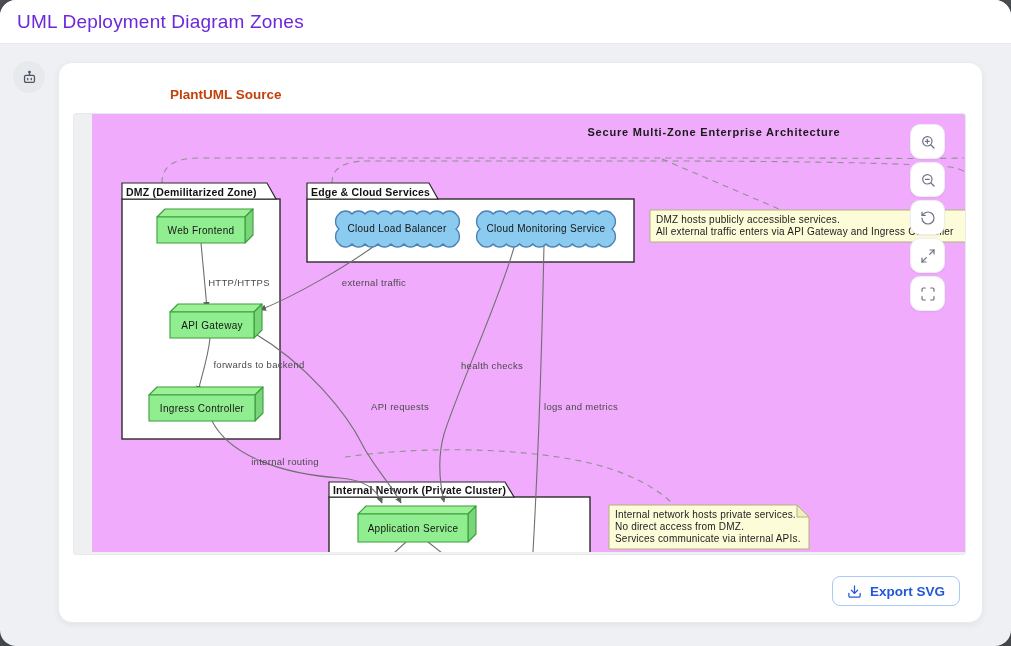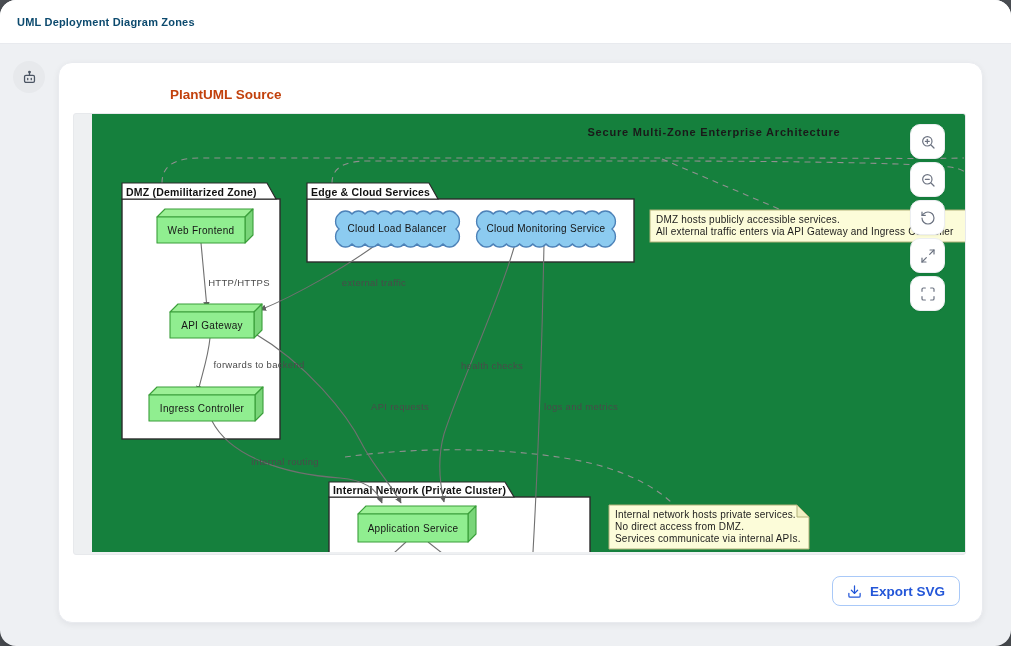--- a/index.html
+++ b/index.html
@@ -1,25 +1,25 @@
 <!DOCTYPE html>
 <html style="--accent: #2563eb; --node-fill: #90EE90; --node-top: #9cf096; --node-side: #79d579; --node-border: #3a9e3a; --cloud-fill: #8ccbf0; --cloud-border: #4d82b8; --note-fill: #fcfcd9; --note-border: #b2b27a; --zone-border: #2b2b2b; --edge-color: #707070;"><head>
 <meta charset="utf-8">
 <style>
   html,body{margin:0;padding:0;background:#4e5257;font-family:"Liberation Sans",sans-serif;}
   .window{position:relative;width:1011px;height:646px;background:#eef0f3;border-radius:16px;overflow:hidden;box-shadow:0 4px 18px rgba(0,0,0,.35);}
   .topbar{height:44px;background:#ffffff;border-bottom:1px solid #e8eaee;display:flex;align-items:center;padding-left:17px;box-sizing:border-box;}
-  .page-title{font-size:11px;font-weight:700;color:#0c4a6e;letter-spacing:.2px;}
+  .page-title{font-size:19px;font-weight:400;color:#6d28d9;letter-spacing:.2px;}
   .avatar{position:absolute;left:13px;top:61px;width:32px;height:32px;border-radius:50%;background:#e7e9ec;display:flex;align-items:center;justify-content:center;color:#4b5563;}
   .card{position:absolute;left:58px;top:62px;width:923px;height:559px;background:#fff;border:1px solid #e9ebef;border-radius:14px;box-shadow:0 2px 6px rgba(16,24,40,.06);}
   .tabs{position:absolute;left:15px;top:18px;display:flex;}
   .tab{padding:6px 14px 9px;font-size:13.5px;font-weight:600;color:#c2410c;cursor:pointer;border-bottom:2px solid transparent;}
   .tab.active{color:var(--accent,#2563eb);border-bottom:2px solid var(--accent,#2563eb);margin-top:24px;}
   .viewport{position:absolute;left:14px;top:50px;width:891px;height:440px;border:1px solid #e7e9ec;border-radius:3px;background:#eef0f2;overflow:hidden;}
-  .canvas{position:absolute;left:18px;top:0;width:873px;height:438px;background:#15803d;}
+  .canvas{position:absolute;left:18px;top:0;width:873px;height:438px;background:#f0abfc;}
   svg text{font-family:"Liberation Sans",sans-serif;}
   .dg-title{font-size:11px;font-weight:700;letter-spacing:.8px;fill:#1a1a1a;}
   .zone-rect{fill:#ffffff;stroke:var(--zone-border,#2b2b2b);stroke-width:1.4;}
   .zone-tab{fill:#ffffff;stroke:var(--zone-border,#2b2b2b);stroke-width:1.2;}
   .zone-label{font-size:10.5px;font-weight:700;letter-spacing:.2px;fill:#111;}
   .n3{stroke:var(--node-border,#3a9e3a);stroke-width:1.1;stroke-linejoin:round;}
   .n3front{fill:var(--node-fill,#90EE90);}
   .n3top{fill:var(--node-top,#9cf096);}
   .n3side{fill:var(--node-side,#79d579);}
   .node-label{font-size:10px;fill:#151515;text-anchor:middle;letter-spacing:.3px;}

